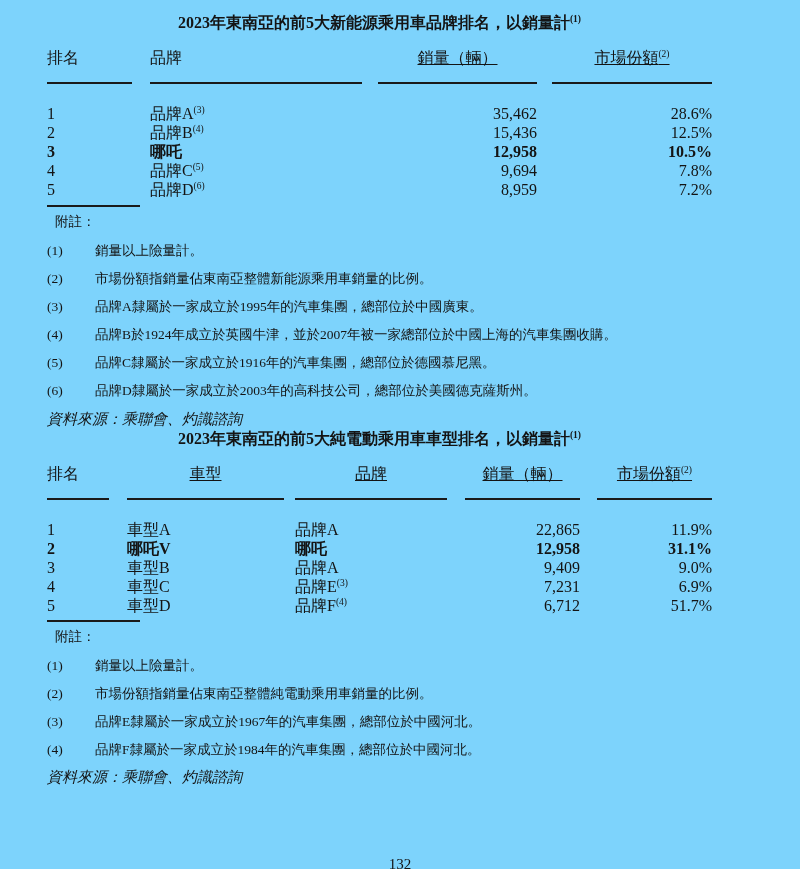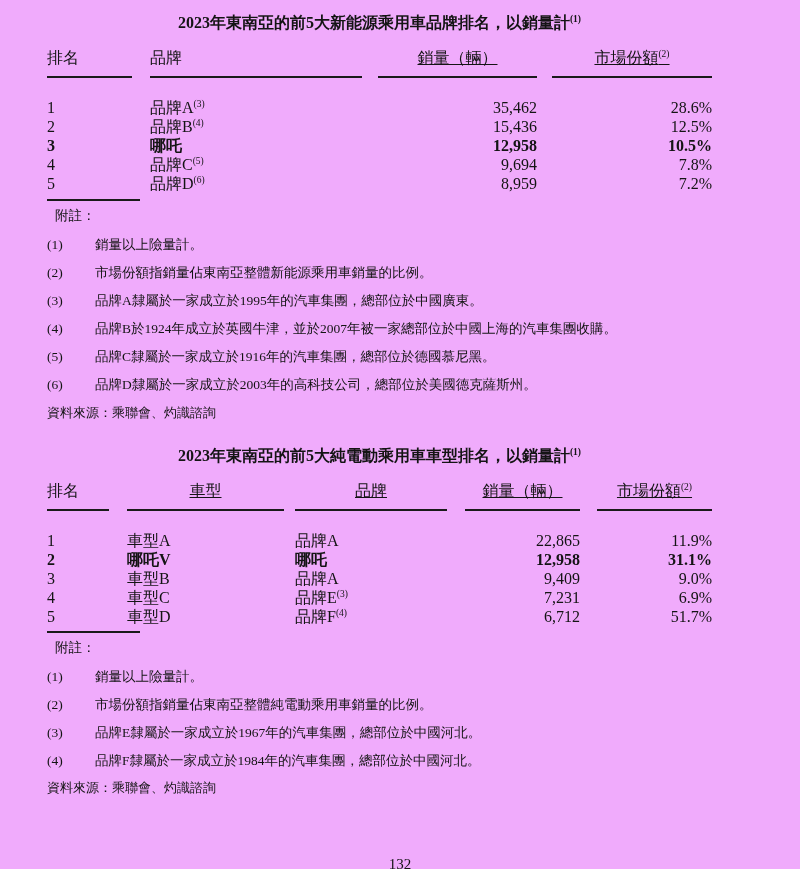--- a/index.html
+++ b/index.html
@@ -1,45 +1,45 @@
 <!DOCTYPE html>
 <html><head>
 <meta charset="utf-8">
 <style>
   html,body { margin:0; padding:0; background:#fff; }
   .page {
     position:relative; width:800px; height:869px; margin:0 auto;
-    background:#f0abfc; color:#141414; overflow:hidden;
+    background:#7dd3fc; color:#141414; overflow:hidden;
     font-family:"Liberation Serif","DejaVu Serif",serif;
   }
   .content { position:absolute; left:47px; top:0; width:665px; }
 
   .tbl-title {
     margin-top:13px; text-align:center; font-weight:700; font-size:16px; line-height:20px;
   }
   .sup { font-size:9.5px; vertical-align:6px; line-height:0; }
 
   table.rank-table { border-collapse:collapse; table-layout:fixed; width:665px; margin-top:16px; }
   table.rank-table th, table.rank-table td { padding:0; margin:0; vertical-align:bottom; overflow:hidden; white-space:nowrap; }
   table.rank-table th {
     font-weight:400; font-size:16px; line-height:18px;
-    border-bottom:2px solid #1a1a1a; padding-bottom:9px;
+    border-bottom:2px solid #1a1a1a; padding-bottom:15px;
   }
   table.rank-table th.gap, table.rank-table td.gap { border-bottom:none; }
   tr.spacer td { height:20px; }
   tr.data-row td { height:19px; font-size:16px; line-height:19px; }
   tr.data-row.bold td { font-weight:700; }
   .al { text-align:left; } .ac { text-align:center;text-decoration:underline; } .ar { text-align:right;font-family:Liberation Serif, serif; }
 
   .notes-rule { width:93px; border:0; border-top:2px solid #1a1a1a; margin:6px 0 0 0; }
   .notes-label { margin-top:7px; font-size:13.5px; line-height:16px;padding-left:8px; }
   .note { display:flex; margin-top:13px; font-size:13.5px; line-height:15px; }
   .note-num { width:48px; flex:0 0 48px; }
   .note-text { flex:1; }
-  .source { margin-top:13px; font-size:13px; line-height:16px; }
+  .source { margin-top:13px; font-size:15px; line-height:16px; font-style:italic; }
 
   .body-paragraph {
     margin-top:23px; font-size:16px; line-height:19.5px; text-align:justify;
     letter-spacing:0.5px;
   }
 
   .page-number {
     position:absolute; left:0; top:856px; width:100%; text-align:center;
     font-size:15px; line-height:17px;
   }
@@ -145,21 +145,21 @@
         <span class="note-num">(5)</span>
         <span class="note-text">品牌C隸屬於一家成立於1916年的汽車集團，總部位於德國慕尼黑。</span>
       </div>
     <div class="note">
         <span class="note-num">(6)</span>
         <span class="note-text">品牌D隸屬於一家成立於2003年的高科技公司，總部位於美國德克薩斯州。</span>
       </div>
     <div class="source">資料來源：乘聯會、灼識諮詢</div>
 
 
-    <div class="tbl-title" style="margin-top:25px"><span>2023年東南亞的前5大純電動乘用車車型排名，以銷量計</span><sup class="sup">(1)</sup></div>
+    <div class="tbl-title" style="margin-top:2px"><span>2023年東南亞的前5大純電動乘用車車型排名，以銷量計</span><sup class="sup">(1)</sup></div>
 
     <table class="rank-table">
       <colgroup>
         <col style="width:62px">
           <col style="width:18px">
           <col style="width:157px">
           <col style="width:11px">
         <col style="width:152px">
           <col style="width:18px">
           <col style="width:115px">

